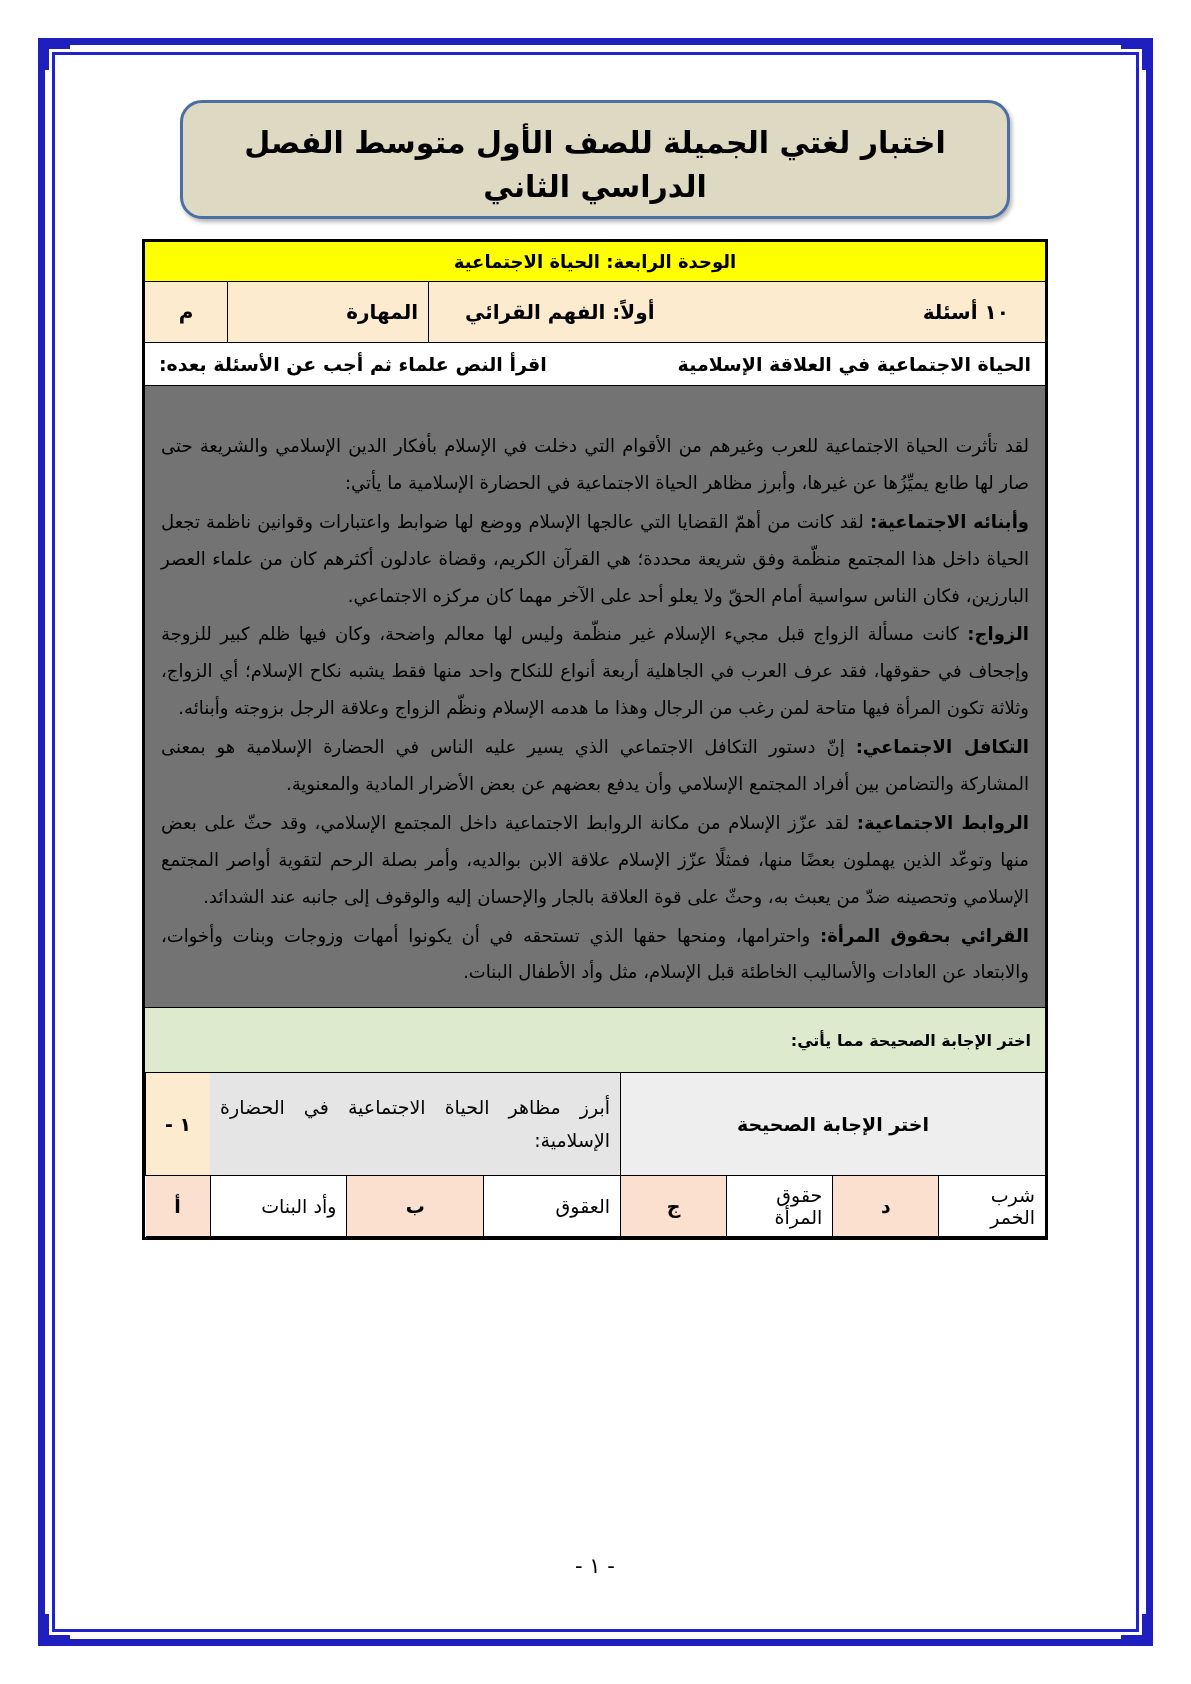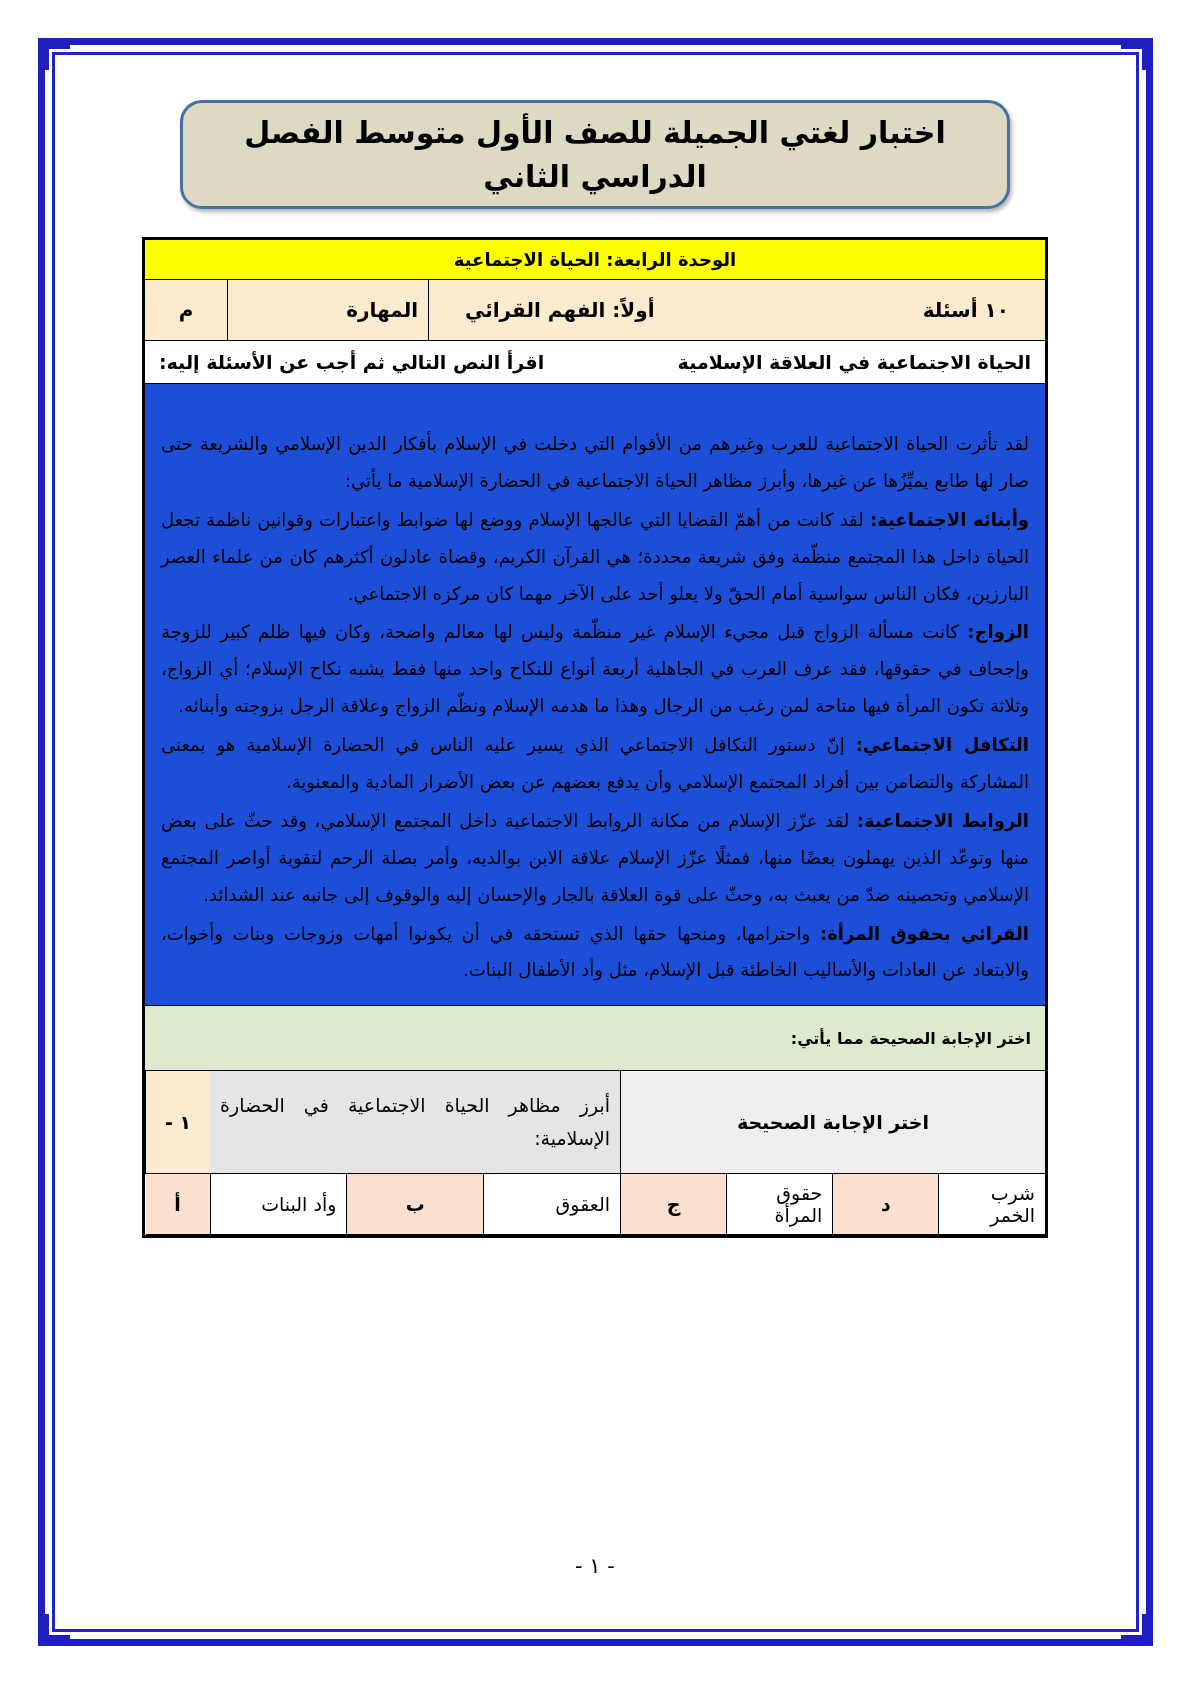--- a/index.html
+++ b/index.html
@@ -71,25 +71,26 @@
     box-sizing: border-box;
   }
   .title-text {
     font-family: "DejaVu Sans", "Liberation Sans", sans-serif;
     font-weight: bold;
     font-size: 30px;
     color: #000000;
     text-align: center;
     line-height: 1.45;
     letter-spacing: -0.5px;
+    margin-top: 10px;
   }
 
   
   .exam-table {
-    margin: 28px auto 0 auto;
+    margin: 20px auto 0 auto;
     width: 906px;
     border-collapse: collapse;
     table-layout: fixed;
     border: 3px solid #000000;
   }
   .exam-table td {
     border: 1.5px solid #000000;
     padding: 6px 10px;
     vertical-align: middle;
     font-size: 18px;
@@ -129,21 +130,21 @@
     padding: 10px 14px !important;
   }
   .instruction-split {
     display: flex;
     justify-content: space-between;
     align-items: center;
     gap: 20px;
   }
 
   .passage-cell {
-    background: #1d4ed8;
+    background: #737373;
     padding: 16px 16px 14px 16px !important;
     font-size: 19.5px;
     line-height: 2.05;
     text-align: justify;
     text-align-last: right;
   }
   .passage-cell p {
     margin: 0 0 2px 0;
   }
   .passage-cell .lead {
@@ -256,21 +257,21 @@
               </tr>
             </tbody>
           </table>
         </td>
       </tr>
 
       <tr class="instruction-row">
         <td>
           <div class="instruction-split">
             <span>الحياة الاجتماعية في العلاقة الإسلامية</span>
-            <span>اقرأ النص التالي ثم أجب عن الأسئلة إليه:</span>
+            <span>اقرأ النص علماء ثم أجب عن الأسئلة بعده:</span>
           </div>
         </td>
       </tr>
 
       <tr>
         <td class="passage-cell">
           <div class="passage-spacer"></div>
           <p>لقد تأثرت الحياة الاجتماعية للعرب وغيرهم من الأقوام التي دخلت في الإسلام بأفكار الدين الإسلامي والشريعة حتى صار لها طابع يميِّزُها عن غيرها، وأبرز مظاهر الحياة الاجتماعية في الحضارة الإسلامية ما يأتي:</p>
           <p>
             <span class="lead">وأبنائه الاجتماعية:</span><span> لقد كانت من أهمّ القضايا التي عالجها الإسلام ووضع لها ضوابط واعتبارات وقوانين ناظمة تجعل الحياة داخل هذا المجتمع منظّمة وفق شريعة محددة؛ هي القرآن الكريم، وقضاة عادلون أكثرهم كان من علماء العصر البارزين، فكان الناس سواسية أمام الحقّ ولا يعلو أحد على الآخر مهما كان مركزه الاجتماعي.</span>

